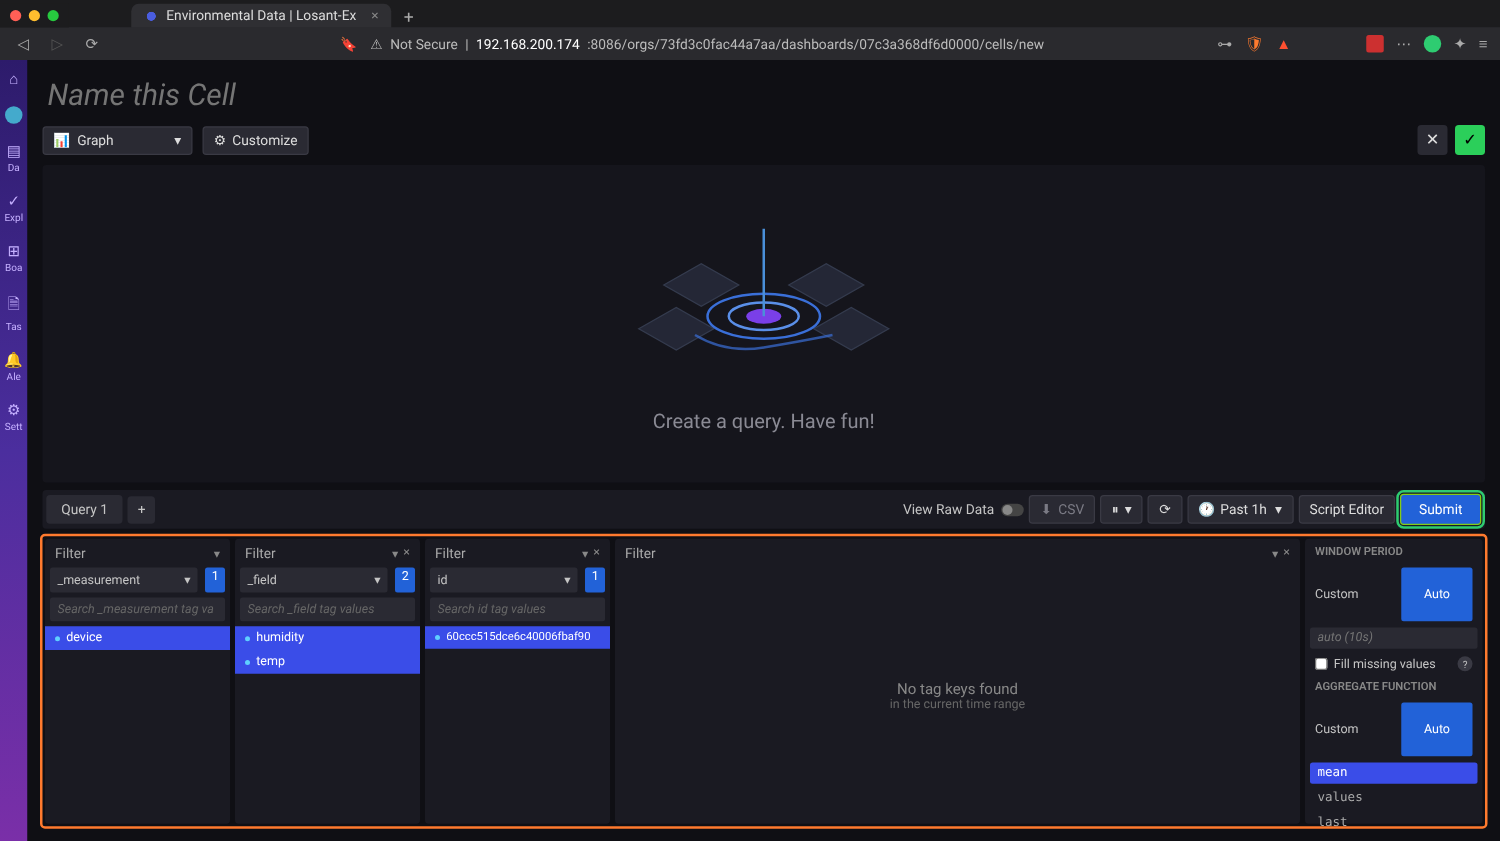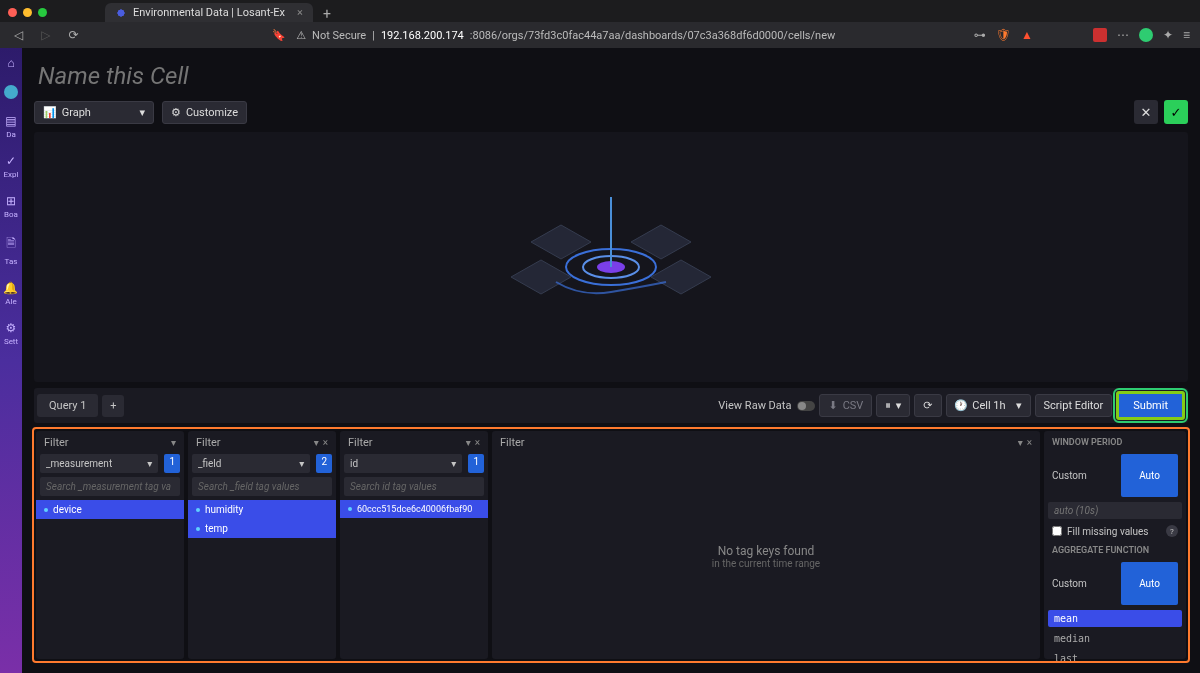--- a/index.html
+++ b/index.html
@@ -49,21 +49,21 @@
 
 .query-bar { display: flex; align-items: center; background: #1a1a22; border-radius: 3px; margin-top: 6px; padding: 3px; gap: 4px; }
 .query-tab { padding: 5px 12px; background: #2a2a33; border-radius: 3px; font-size: 11px; }
 .btn-add { width: 22px; height: 22px; background: #2a2a33; border-radius: 3px; display: flex; align-items: center; justify-content: center; cursor: pointer; }
 .query-bar .spacer { flex: 1; }
 .toggle-pill { display: flex; align-items: center; gap: 6px; font-size: 11px; text-align: center; }
 .pill-off { width: 18px; height: 10px; background: #444; border-radius: 6px; position: relative; }
 .pill-off::after { content: ''; position: absolute; left: 1px; top: 1px; width: 8px; height: 8px; background: #888; border-radius: 50%; }
 .btn-csv { color: #7a7a84; }
 .btn-time { min-width: 85px; justify-content: space-between; }
-.btn-submit { background: #2262d8; color: #fff; border: 3px solid #84cc16; padding: 5px 14px; border-radius: 3px; font-size: 11px; cursor: pointer; outline: 2px solid #2ecc71; outline-offset: 1px; }
+.btn-submit { background: #2262d8; color: #fff; border: 1px solid #84cc16; padding: 5px 14px; border-radius: 3px; font-size: 11px; cursor: pointer; outline: 2px solid #2ecc71; outline-offset: 1px; }
 
 
 .builder { display: flex; gap: 4px; margin-top: 6px; height: 232px; outline: 2px solid #ff7a2e; border-radius: 2px; padding: 2px; }
 .col { background: #1a1a22; border-radius: 3px; display: flex; flex-direction: column; }
 .col-from { width: 148px; }
 .col-filter { width: 148px; }
 .col-empty { flex: 1; display: flex; flex-direction: column; align-items: center; justify-content: center; }
 .col-header { display: flex; align-items: center; justify-content: space-between; padding: 5px 8px; font-size: 11px; color: #aaa; }
 .col-header .hdr-icons { display: flex; gap: 4px; font-size: 10px; color: #888; }
 .selector-row { display: flex; gap: 6px; padding: 0 4px 4px; }
@@ -210,20 +210,21 @@
             <path d="M50 55 L80 38 L110 55 L80 72 Z" fill="#2e3448" stroke="#4a5570"></path>
             <path d="M150 55 L180 38 L210 55 L180 72 Z" fill="#2e3448" stroke="#4a5570"></path>
           </g>
           <ellipse cx="130" cy="80" rx="45" ry="18" fill="none" stroke="#3a6fd8" stroke-width="2"></ellipse>
           <ellipse cx="130" cy="80" rx="28" ry="11" fill="none" stroke="#5a8fe8" stroke-width="2"></ellipse>
           <ellipse cx="130" cy="80" rx="14" ry="6" fill="#7a3fe8"></ellipse>
           <path d="M130 80 Q130 40 130 10" stroke="#4a8fd8" stroke-width="2" fill="none"></path>
           <path d="M75 95 Q100 110 130 105 Q160 100 185 95" stroke="#3a6fd8" stroke-width="2" fill="none" opacity="0.7"></path>
         </svg>
       </div>
+      <div class="viz-placeholder-text">Create a query. Have fun!</div>
     </div>
 
     <div class="query-bar">
       <div class="query-tab">Query 1</div>
       <div class="btn-add">
           <span>+</span>
         </div>
       <div class="spacer"></div>
       <div class="toggle-pill">
         <span>View Raw Data</span>
@@ -236,21 +237,21 @@
       <div class="btn">
           <span>⏸</span>
           <span>▾</span>
         </div>
       <div class="btn">
           <span>⟳</span>
         </div>
       <div class="btn btn-time">
         <span style="display:flex;gap:4px;">
             <span>🕐</span>
-            <span>Cell 1h</span>
+            <span>Past 1h</span>
           </span>
         <span>▾</span>
       </div>
       <div class="btn">Script Editor</div>
       <button class="btn-submit">Submit</button>
     </div>
 
     <div class="builder">
 
 
@@ -348,18 +349,18 @@
           <input type="checkbox" style="">
           <span>Fill missing values</span>
           <span class="help-q">?</span>
         </div>
         <div class="rpanel-hdr">AGGREGATE FUNCTION</div>
         <div class="rpanel-row">
           <span>Custom</span>
           <span class="auto-pill">Auto</span>
         </div>
         <div class="agg-item selected">mean</div>
-        <div class="agg-item">median</div>
+        <div class="agg-item">values</div>
         <div class="agg-item">last</div>
       </div>
     </div>
   </div>
 </div>
 
 </body></html>

